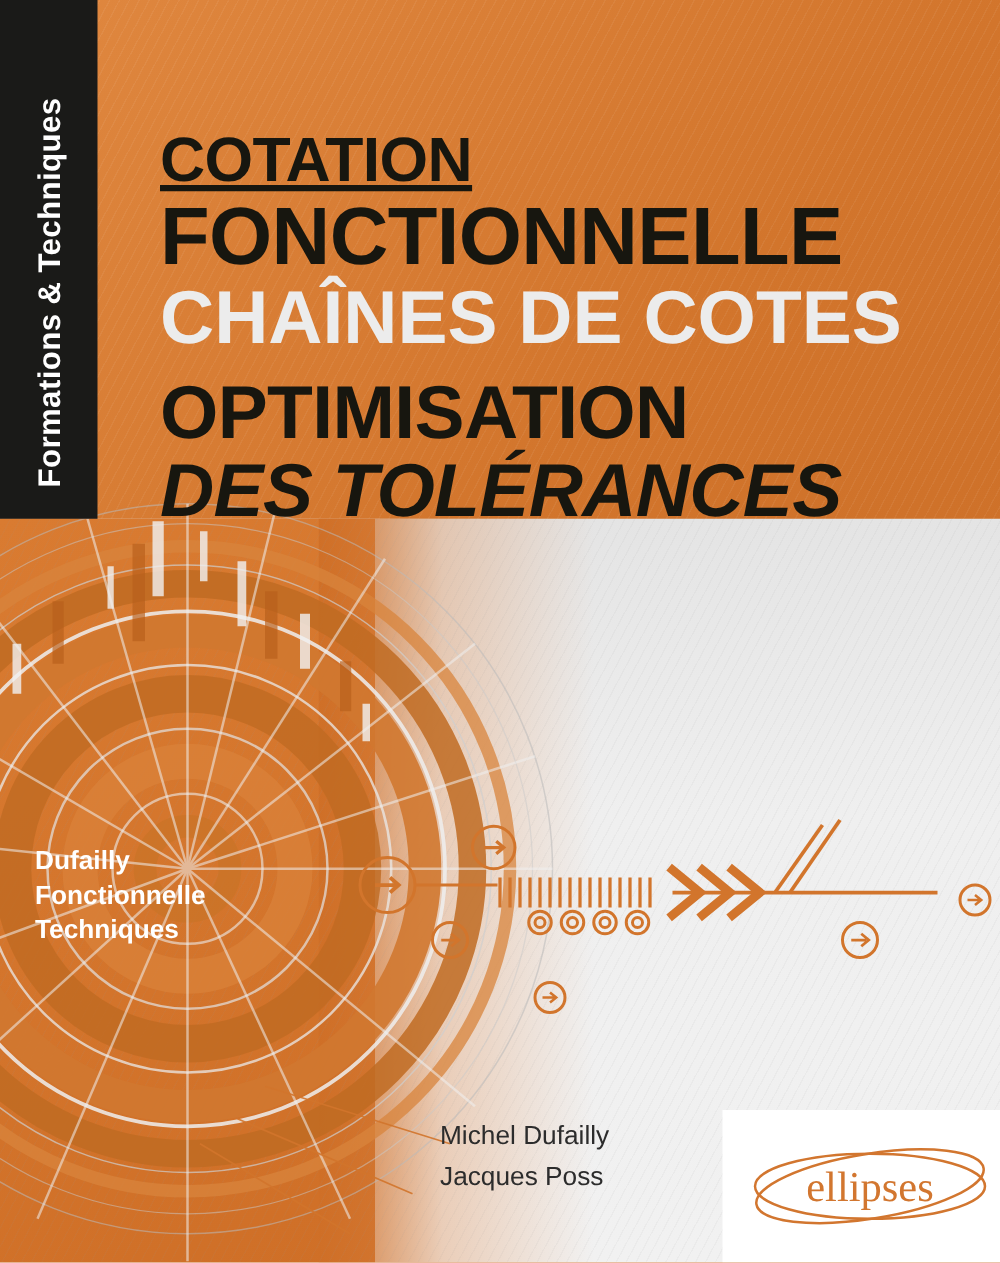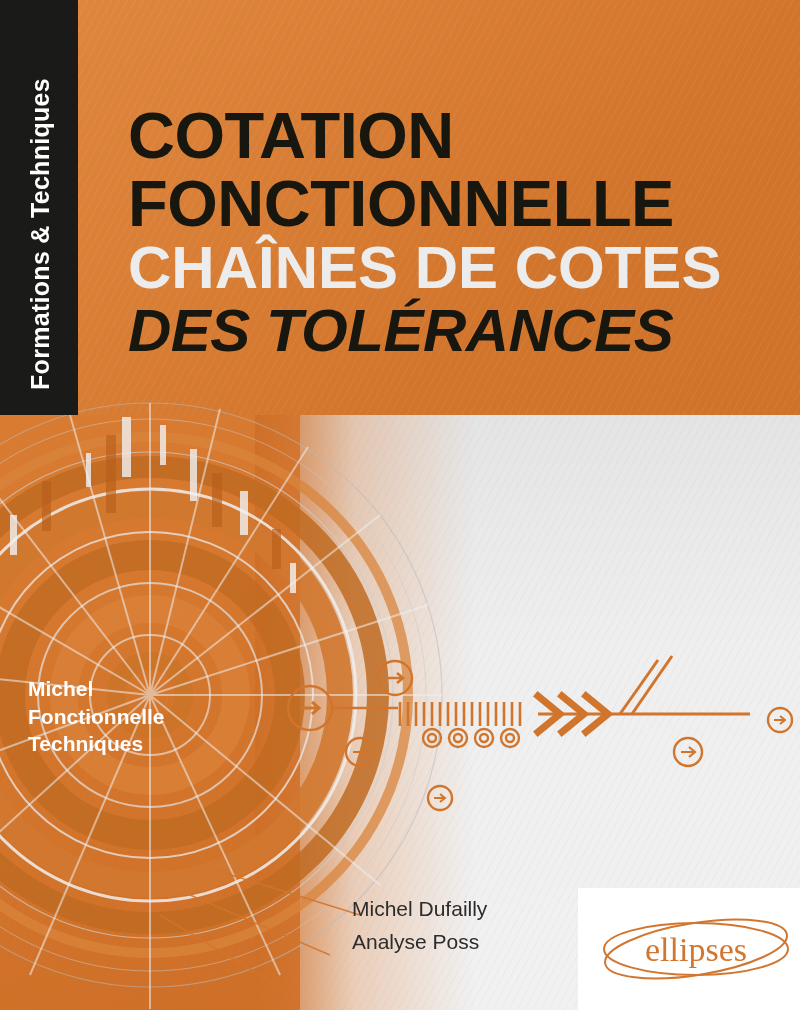--- a/index.html
+++ b/index.html
@@ -115,21 +115,21 @@
     width: 660px;
   }
   .title-line {
     font-weight: 700;
     line-height: 0.98;
     letter-spacing: -0.5px;
     margin: 0 0 4px 0;
     text-transform: uppercase;
     font-family: "Liberation Sans", sans-serif;
   }
-  .t1 { font-size: 65px; color: #17160f; }
+  .t1 { font-size: 50px; color: #17160f; text-decoration: underline; }
   .t2 { font-size: 65px; color: #17160f; margin-top: 4px; }
   .t3 { font-size: 60px; color: #ececec; letter-spacing: 0px; }
   .t4 { font-size: 60px; color: #17160f; margin-top: 18px; }
   .t5 { font-size: 60px; color: #17160f; margin-top: 2px; font-style: italic; }
 
   
   .subtitle {
     position: absolute;
     left: 28px;
     top: 675px;
@@ -316,32 +316,33 @@
   </div>
 
   <div class="spine">
     <div class="spine-label">Formations &amp; Techniques</div>
   </div>
 
   <div class="titles">
     <div class="title-line t1">COTATION</div>
     <div class="title-line t2">FONCTIONNELLE</div>
     <div class="title-line t3">CHAÎNES DE COTES</div>
+    <div class="title-line t4">OPTIMISATION</div>
     <div class="title-line t5">DES TOLÉRANCES</div>
   </div>
 
   <div class="subtitle">
-    <div>Michel</div>
+    <div>Dufailly</div>
     <div>Fonctionnelle</div>
     <div>Techniques</div>
   </div>
 
   <div class="authors">
     <div>Michel Dufailly</div>
-    <div>Analyse Poss</div>
+    <div>Jacques Poss</div>
   </div>
 
   <div class="publisher">
     <svg width="200" height="80" viewBox="0 0 200 80" xmlns="http://www.w3.org/2000/svg">
       <ellipse cx="100" cy="40" rx="92" ry="26" fill="none" stroke="#d2762f" stroke-width="2"></ellipse>
       <ellipse cx="100" cy="40" rx="92" ry="26" fill="none" stroke="#d2762f" stroke-width="2" transform="rotate(-9 100 40)"></ellipse>
       <text class="pub-name" x="100" y="52" text-anchor="middle">ellipses</text>
     </svg>
   </div>
 

